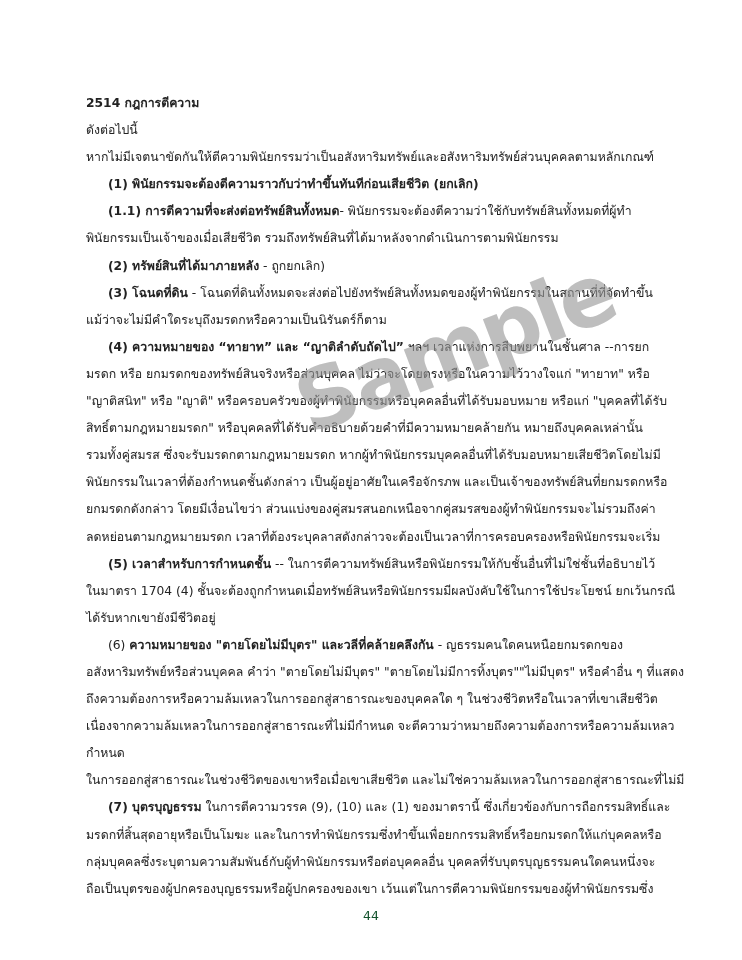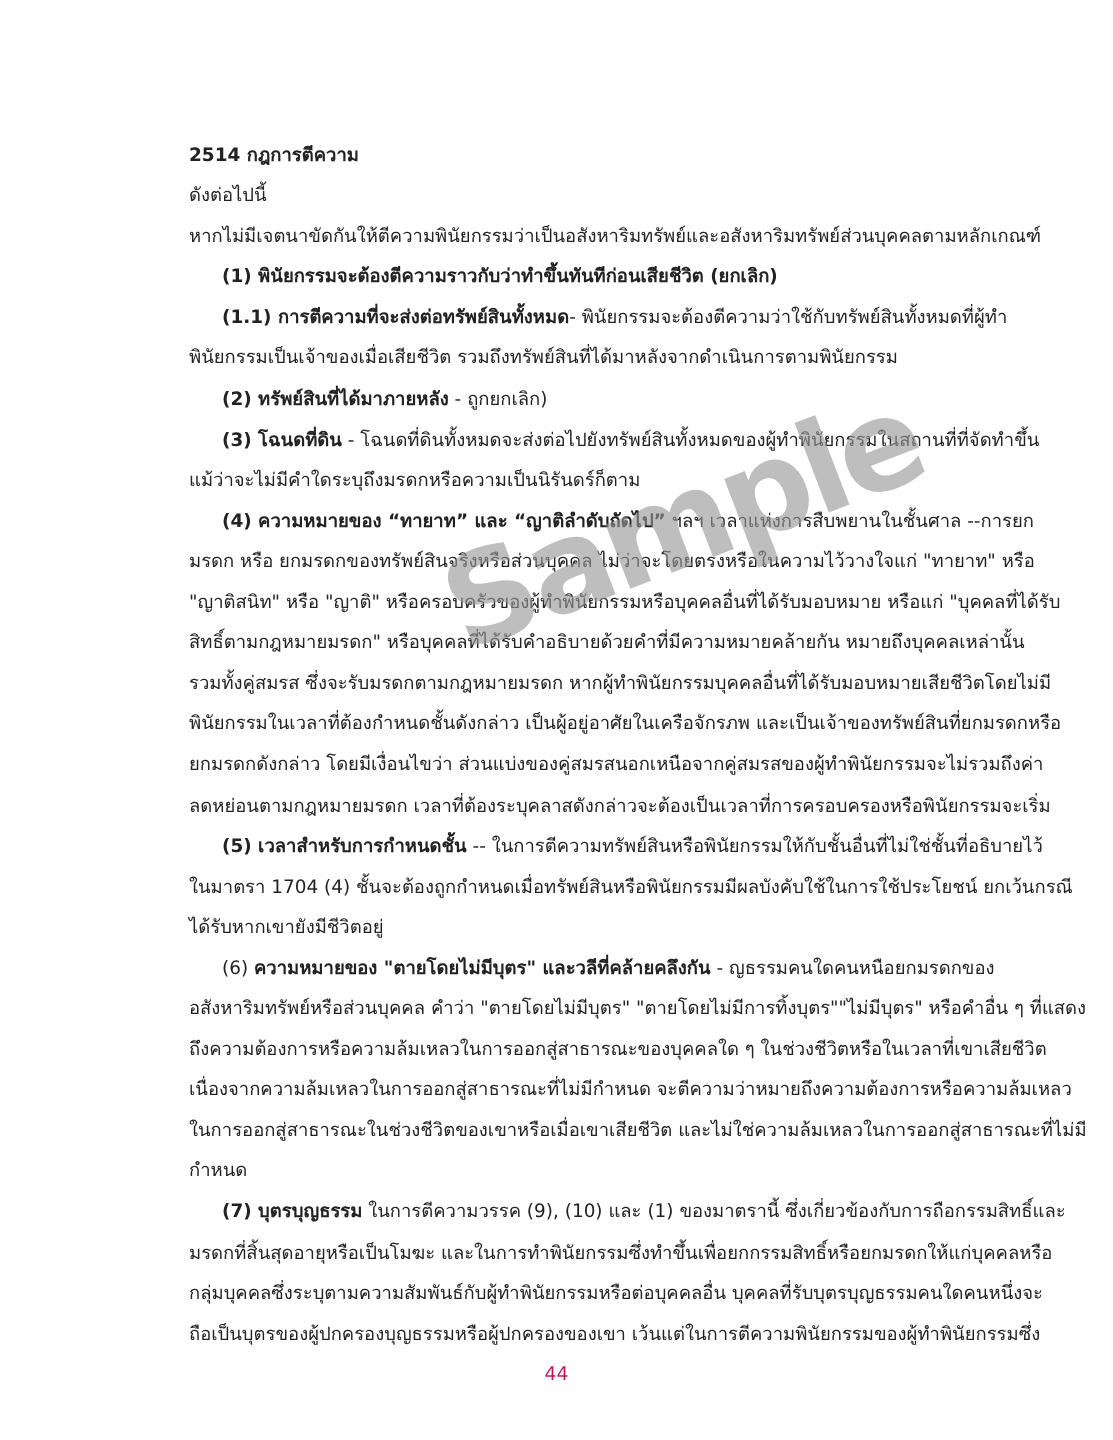--- a/index.html
+++ b/index.html
@@ -7,28 +7,28 @@
     .page {
       position: absolute; left: 0; top: 0; width: 742px; height: 960px;
       background: #ffffff;
       font-family: "DejaVu Sans", "Liberation Sans", sans-serif;
       color: #222222;
     }
     .content {
       position: absolute; left: 86px; top: 90px; width: 576px;
       font-size: 12.3px; line-height: 27.1px;
     }
-    .line { white-space: nowrap; height: 27.1px; margin-left: 40px; }
+    .line { white-space: nowrap; height: 27.1px; }
     .indent { padding-left: 22px; }
     .b { font-weight: bold; }
     .heading { font-weight: bold; }
     .page-number {
       position: absolute; left: 0; width: 742px; top: 908px;
       text-align: center; font-size: 12.5px;
-      font-family: "DejaVu Sans", "Liberation Sans", sans-serif; color: #be185d;
+      font-family: "DejaVu Sans", "Liberation Sans", sans-serif; color: #14532d;
     }
     .watermark {
       position: absolute; left: 282px; top: 362px;
       font-family: "DejaVu Sans", "Liberation Sans", sans-serif;
       font-weight: bold; font-size: 84px; letter-spacing: -3px;
       color: rgba(150,150,150,0.62);
       transform: rotate(-21deg); transform-origin: left top;
       pointer-events: none; white-space: nowrap;
     }
   </style>
@@ -75,22 +75,22 @@
     </div>
     <div class="line">ในมาตรา 1704 (4) ชั้นจะต้องถูกกำหนดเมื่อทรัพย์สินหรือพินัยกรรมมีผลบังคับใช้ในการใช้ประโยชน์ ยกเว้นกรณี</div>
     <div class="line">ได้รับหากเขายังมีชีวิตอยู่</div>
 
     <div class="line indent">
       <span>(6) </span><span class="b">ความหมายของ "ตายโดยไม่มีบุตร" และวลีที่คล้ายคลึงกัน</span><span> - ญธรรมคนใดคนหนือยกมรดกของ</span>
     </div>
     <div class="line">อสังหาริมทรัพย์หรือส่วนบุคคล คำว่า "ตายโดยไม่มีบุตร" "ตายโดยไม่มีการทิ้งบุตร""ไม่มีบุตร" หรือคำอื่น ๆ ที่แสดง</div>
     <div class="line">ถึงความต้องการหรือความล้มเหลวในการออกสู่สาธารณะของบุคคลใด ๆ ในช่วงชีวิตหรือในเวลาที่เขาเสียชีวิต</div>
     <div class="line">เนื่องจากความล้มเหลวในการออกสู่สาธารณะที่ไม่มีกำหนด จะตีความว่าหมายถึงความต้องการหรือความล้มเหลว</div>
+    <div class="line">กำหนด</div>
     <div class="line">ในการออกสู่สาธารณะในช่วงชีวิตของเขาหรือเมื่อเขาเสียชีวิต และไม่ใช่ความล้มเหลวในการออกสู่สาธารณะที่ไม่มี</div>
-    <div class="line">กำหนด</div>
 
     <div class="line indent">
       <span class="b">(7) บุตรบุญธรรม</span><span> ในการตีความวรรค (9), (10) และ (1) ของมาตรานี้ ซึ่งเกี่ยวข้องกับการถือกรรมสิทธิ์และ</span>
     </div>
     <div class="line">มรดกที่สิ้นสุดอายุหรือเป็นโมฆะ และในการทำพินัยกรรมซึ่งทำขึ้นเพื่อยกกรรมสิทธิ์หรือยกมรดกให้แก่บุคคลหรือ</div>
     <div class="line">กลุ่มบุคคลซึ่งระบุตามความสัมพันธ์กับผู้ทำพินัยกรรมหรือต่อบุคคลอื่น บุคคลที่รับบุตรบุญธรรมคนใดคนหนึ่งจะ</div>
     <div class="line">ถือเป็นบุตรของผู้ปกครองบุญธรรมหรือผู้ปกครองของเขา เว้นแต่ในการตีความพินัยกรรมของผู้ทำพินัยกรรมซึ่ง</div>
   </div>
 
   <div class="watermark">Sample</div>

